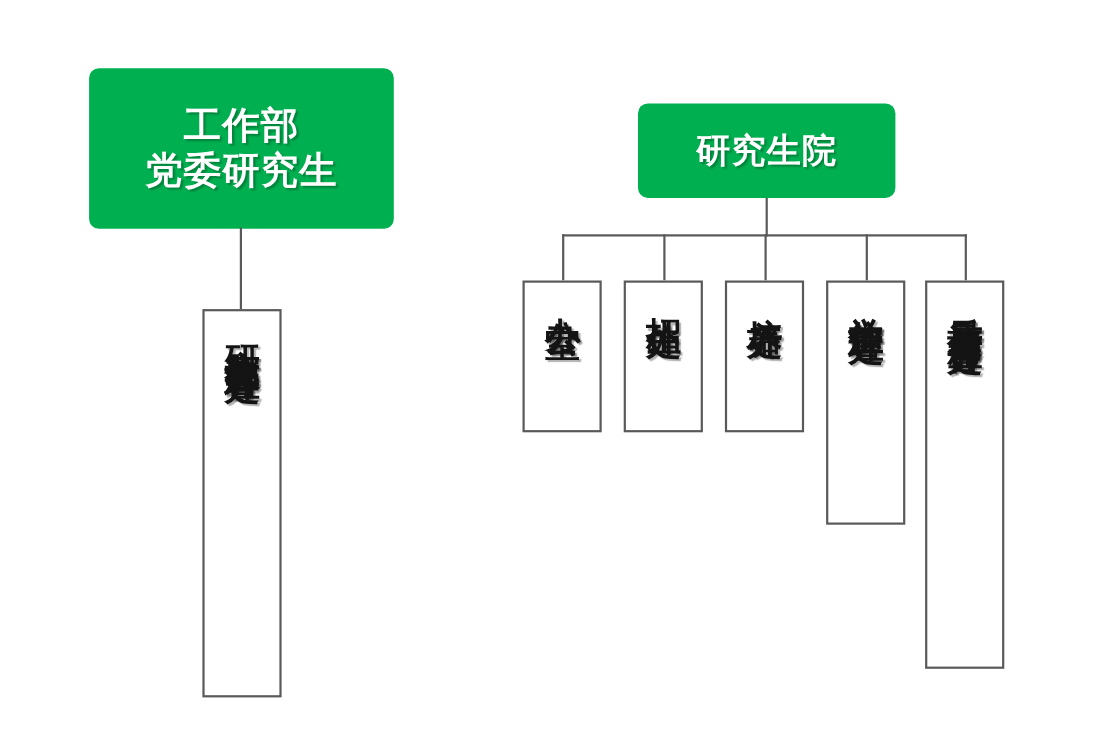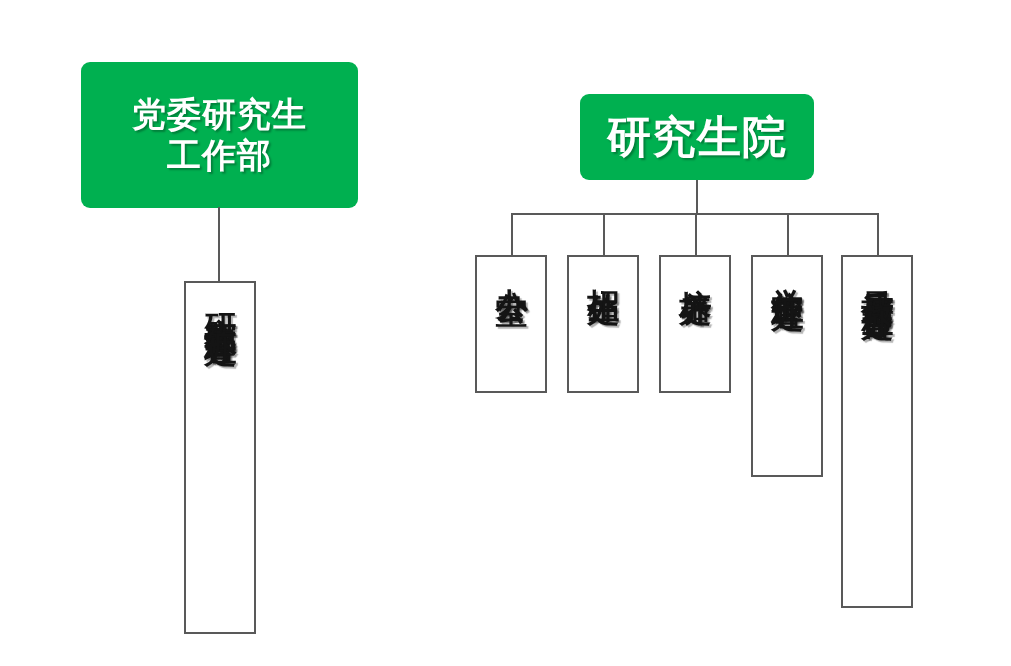--- a/index.html
+++ b/index.html
@@ -43,21 +43,21 @@
     padding: 0 16px;
   }
   #green-box-left .gl {
     display: block;
   }
   #green-box-right {
     left: 580px;
     top: 94px;
     width: 234px;
     height: 86px;
-    font-size: 44px;
+    font-size: 31px;
   }
 
   
   .vline {
     position: absolute;
     width: 2px;
     background: #595959;
   }
   .hline {
     position: absolute;
@@ -89,22 +89,22 @@
     white-space: nowrap;
   }
 </style>
 </head>
 <body>
 
 <div id="canvas">
 
   <div class="green-box" id="green-box-left">
     <div>
+      <span class="gl">工作部</span>
       <span class="gl">党委研究生</span>
-      <span class="gl">工作部</span>
     </div>
   </div>
 
   <div class="vline" style="left:218px; top:207px; height:76px;"></div>
 
   <div class="vbox" style="left:184px; top:281px; width:72px; height:353px;">
     <span class="vtext">研究生教育管理处</span>
   </div>
 
   <div class="green-box" id="green-box-right">

